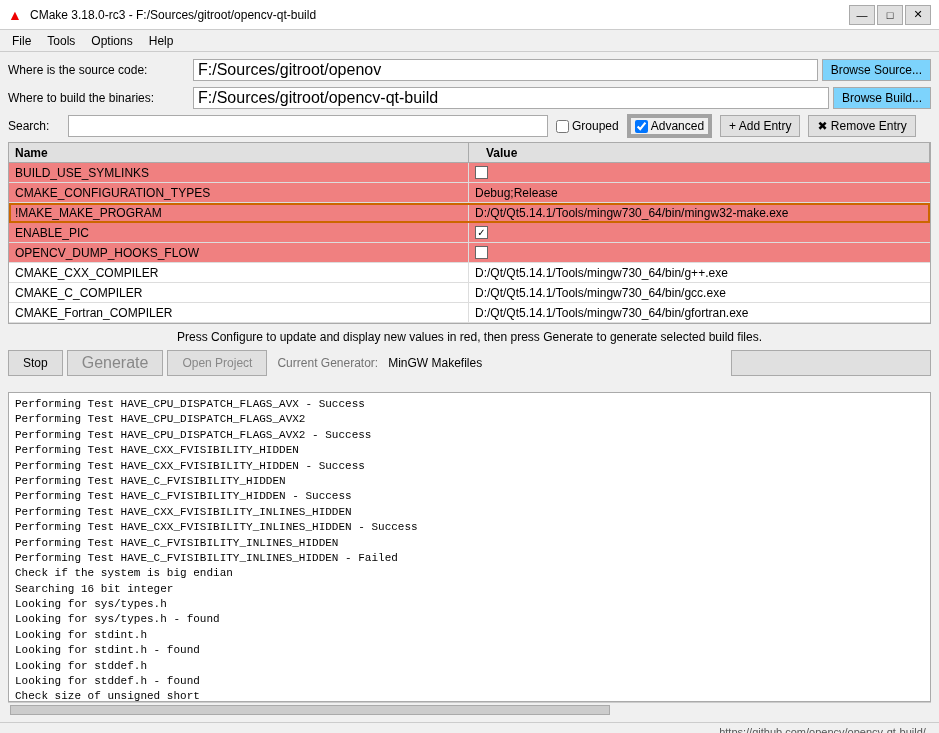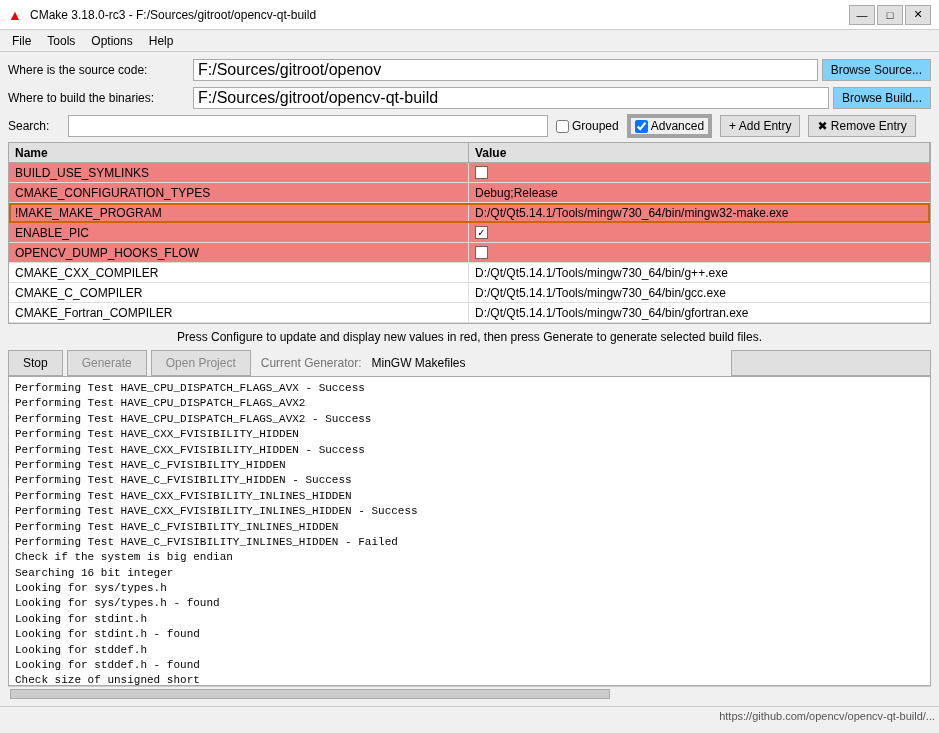--- a/index.html
+++ b/index.html
@@ -167,20 +167,21 @@
       border: 1px solid #aaa;
       background: #fff;
       margin-bottom: 4px;
       overflow: hidden;
     }
     .table-header {
       display: flex;
       background: #e0e0e0;
       border-bottom: 1px solid #aaa;
       height: 20px;
+      gap: 11px;
     }
     .table-header-cell {
       font-size: 12px;
       font-weight: bold;
       padding: 2px 6px;
       border-right: 1px solid #aaa;
       display: flex;
       align-items: center;
     }
     .col-name { width: 460px; flex-shrink: 0; }
@@ -221,35 +222,35 @@
       color: #000;
       text-align: center;
       padding: 2px 0;
       margin-bottom: 4px;
     }
 
     
     .button-row {
       display: flex;
       align-items: center;
-      margin-bottom: 0;
+      margin-bottom: 16px;
       gap: 4px;
     }
     .btn-stop {
       height: 26px;
       padding: 0 14px;
       font-size: 12px;
       border: 1px solid #aaa;
       background: #e0e0e0;
       cursor: pointer;
     }
     .btn-generate {
       height: 26px;
       padding: 0 14px;
-      font-size: 12px;
+      font-size: 16px;
       border: 1px solid #aaa;
       background: #e0e0e0;
       cursor: pointer;
       color: #888;
     }
     .btn-open-project {
       height: 26px;
       padding: 0 14px;
       font-size: 12px;
       border: 1px solid #aaa;

